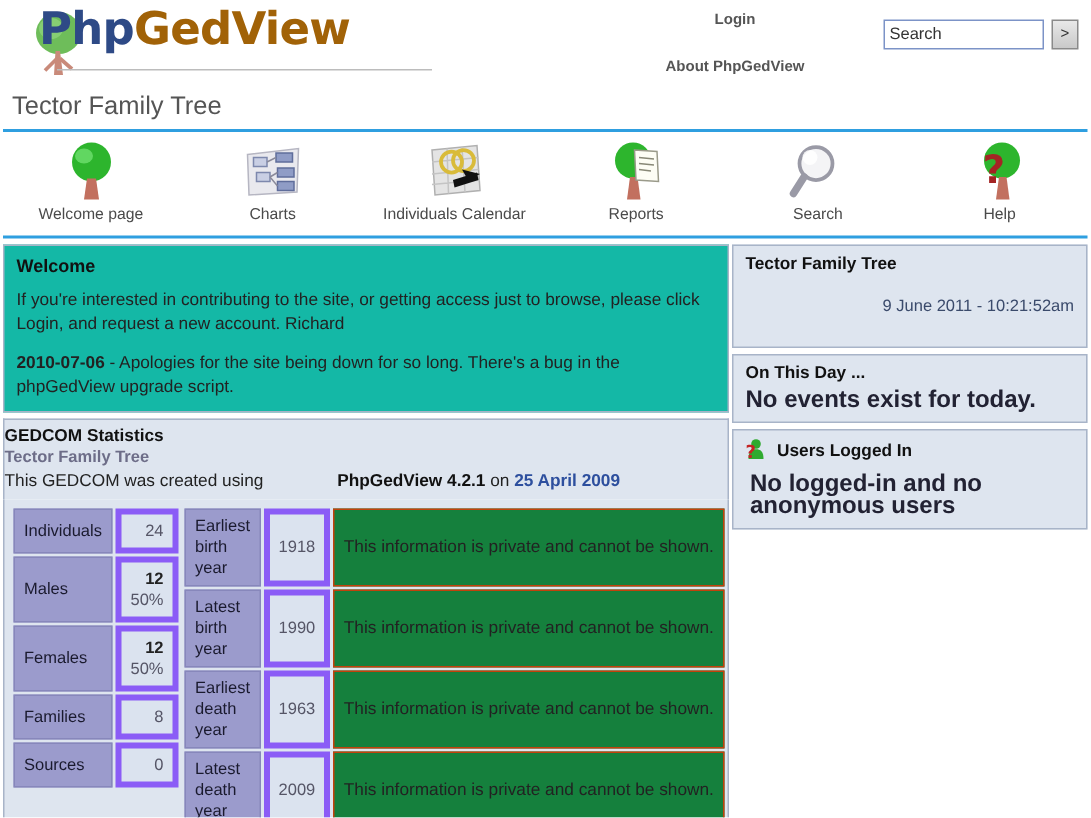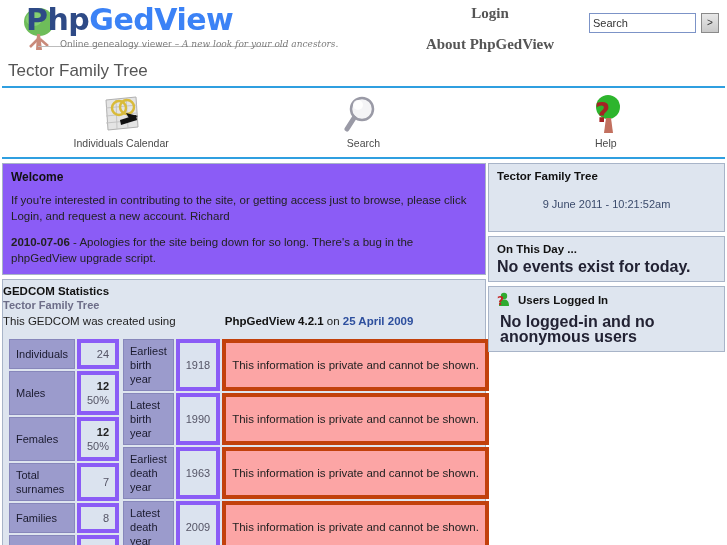--- a/index.html
+++ b/index.html
@@ -33,21 +33,21 @@
   .logo-text {
     position: absolute;
     left: 18px;
     top: 0px;
     font-family: "DejaVu Sans", sans-serif;
     font-size: 30px;
     font-weight: bold;
     letter-spacing: -0.5px;
     color: #2e4a86;
   }
-  .logo-text .gv { color: #3b82f6; }
+  .logo-text .gv { color: #a16207; }
   .logo-tree {
     position: absolute;
     left: 8px;
     top: 4px;
     width: 46px;
     height: 46px;
   }
   .logo-tagline {
     position: absolute;
     left: 52px;
@@ -72,26 +72,25 @@
 
   .hdr-links {
     position: absolute;
     left: 410px;
     top: 6px;
     width: 160px;
     text-align: center;
   }
   .hdr-link {
     display: block;
-    font-size: 15px;
+    font-size: 10px;
     font-weight: bold;
     color: #555555;
     text-decoration: none;
     line-height: 15px;
-    font-family: Liberation Serif, serif;
   }
   .hdr-link.login { margin-bottom: 16px; }
 
   .search-box {
     position: absolute;
     right: 8px;
     top: 13px;
     display: flex;
     align-items: flex-start;
   }
@@ -167,21 +166,21 @@
   
   .content {
     display: flex;
     align-items: flex-start;
     padding: 4px 2px 0 2px;
   }
   .col-main { width: 484px; }
   .col-side { width: 239px; margin-left: 2px; }
 
   .panel {
-    background: #8b5cf6;
+    background: #14b8a6;
     border: 1px solid #a8b4c8;
     margin-bottom: 4px;
     padding: 6px 16px 8px 8px;
   }
   .panel h2 {
     margin: 0 0 8px 0;
     font-size: 12px;
     font-weight: bold;
     color: #111111;
   }
@@ -248,22 +247,22 @@
   td.val {
     background: #dbe3ef;
     border: 4px solid #8b5cf6;
     color: #555566;
     text-align: right;
     white-space: nowrap;
     line-height: 14px;
   }
   td.val .big { color: #222222; font-weight: bold; }
   td.txt {
-    background: #fca5a5;
-    border: 4px solid #c2410c;
+    background: #15803d;
+    border: 1px solid #c2410c;
     color: #222222;
     text-align: right;
     white-space: nowrap;
     font-size: 11.5px;
   }
   .tbl-left { width: 108px; }
   .tbl-right { flex: 1; }
 
   
   .side-panel {
@@ -272,21 +271,21 @@
     margin-bottom: 4px;
     padding: 5px 8px 7px 8px;
   }
   .side-title {
     font-size: 11.5px;
     font-weight: bold;
     color: #111111;
     line-height: 15px;
   }
   .side-date {
-    text-align: center;
+    text-align: right;
     font-size: 11px;
     color: #3a4a6b;
     margin-top: 14px;
     margin-bottom: 14px;
   }
   .side-body {
     font-size: 16px;
     font-weight: bold;
     color: #222233;
     line-height: 15px;
@@ -309,56 +308,90 @@
     <div class="logo-wrap">
       <svg class="logo-tree" viewBox="0 0 46 46">
         <ellipse cx="23" cy="16" rx="15" ry="14" fill="#6ebd5a"></ellipse>
         <ellipse cx="18" cy="13" rx="8" ry="7" fill="#8fd47c" opacity="0.75"></ellipse>
         <path d="M21 28 L20 44 L26 44 L24 28 Z" fill="#c98a7a"></path>
         <path d="M22 33 L14 41" stroke="#c98a7a" stroke-width="2.5" fill="none"></path>
         <path d="M24 33 L32 40" stroke="#c98a7a" stroke-width="2.5" fill="none"></path>
       </svg>
       <div class="logo-text"><span>Php</span><span class="gv">Ged</span><span class="gv">View</span></div>
       <div class="logo-rule"></div>
-      <div class="logo-tagline"><span>Online genealogy viewer – </span><span class="italic">A new look for your old ancestors.</span></div>
     </div>
 
     <div class="hdr-links">
       <a class="hdr-link login" href="#">Login</a>
       <a class="hdr-link" href="#">About PhpGedView</a>
     </div>
 
     <div class="search-box">
       <input class="search-input" type="text" value="Search" style="">
       <button class="search-go">&gt;</button>
     </div>
   </div>
 
   <h1 class="page-title">Tector Family Tree</h1>
   <div class="title-rule"></div>
 
   <div class="iconbar">
 
-
+    <a class="iconitem" href="#">
+      <span class="glyph">
+        <svg width="38" height="40" viewBox="0 0 38 40">
+          <ellipse cx="19" cy="14" rx="13" ry="13" fill="#2db52d"></ellipse>
+          <ellipse cx="14" cy="10" rx="6" ry="5" fill="#6ee06e" opacity="0.8"></ellipse>
+          <path d="M16 25 L14 39 L24 39 L22 25 Z" fill="#c2705f"></path>
+        </svg>
+      </span>
+      <span class="label">Welcome page</span>
+    </a>
+
+    <a class="iconitem" href="#">
+      <span class="glyph">
+        <svg width="40" height="40" viewBox="0 0 40 40">
+          <path d="M3 9 L37 5 L36 34 L4 36 Z" fill="#e9e9ee" stroke="#b6b6c2"></path>
+          <rect x="7" y="11" width="9" height="6" fill="#c9cfe4" stroke="#7d88ad"></rect>
+          <rect x="22" y="8" width="11" height="6" fill="#8f9cc6" stroke="#5f6d9b"></rect>
+          <rect x="9" y="21" width="9" height="6" fill="#c9cfe4" stroke="#7d88ad"></rect>
+          <rect x="23" y="18" width="11" height="6" fill="#8f9cc6" stroke="#5f6d9b"></rect>
+          <rect x="23" y="27" width="11" height="6" fill="#8f9cc6" stroke="#5f6d9b"></rect>
+          <path d="M16 14 L22 11 M18 24 L23 21 M18 24 L23 30" stroke="#8a8a9a" fill="none"></path>
+        </svg>
+      </span>
+      <span class="label">Charts</span>
+    </a>
 
 
     <a class="iconitem" href="#">
       <span class="glyph">
         <svg width="42" height="40" viewBox="0 0 42 40">
           <path d="M6 6 L36 3 L38 33 L8 36 Z" fill="#e4e4e4" stroke="#b0b0b0"></path>
           <path d="M6 14 L37 11 M6 22 L37 19 M6 29 L38 26 M16 5 L17 35 M26 4 L28 34" stroke="#c4c4c4" fill="none"></path>
           <circle cx="19" cy="14" r="7" fill="none" stroke="#d9bb3a" stroke-width="2.5"></circle>
           <circle cx="27" cy="13" r="7" fill="none" stroke="#d9bb3a" stroke-width="2.5"></circle>
           <path d="M20 26 L36 21 L37 26 L21 31 Z" fill="#111111"></path>
           <path d="M26 19 L38 22 L30 26 Z" fill="#111111"></path>
         </svg>
       </span>
       <span class="label">Individuals Calendar</span>
     </a>
 
+    <a class="iconitem" href="#">
+      <span class="glyph">
+        <svg width="38" height="40" viewBox="0 0 38 40">
+          <ellipse cx="17" cy="13" rx="12" ry="12" fill="#2db52d"></ellipse>
+          <path d="M15 24 L13 39 L22 39 L20 24 Z" fill="#c2705f"></path>
+          <path d="M18 6 L33 7 L34 27 L19 26 Z" fill="#fdfdf5" stroke="#9a9a8a"></path>
+          <path d="M21 11 L31 12 M21 15 L31 16 M21 19 L29 20" stroke="#888877" fill="none"></path>
+        </svg>
+      </span>
+      <span class="label">Reports</span>
+    </a>
 
     <a class="iconitem" href="#">
       <span class="glyph">
         <svg width="38" height="40" viewBox="0 0 38 40">
           <circle cx="18" cy="15" r="11" fill="#f4f4f6" stroke="#9a9aa6" stroke-width="2.5"></circle>
           <circle cx="14" cy="11" r="5" fill="#ffffff" opacity="0.85"></circle>
           <path d="M10 24 L3 35" stroke="#9a9aa6" stroke-width="5" stroke-linecap="round"></path>
         </svg>
       </span>
       <span class="label">Search</span>
@@ -408,26 +441,20 @@
               <td class="val">
                 <span class="big">12</span><br>
                 <span>50%</span>
               </td>
             </tr>
             <tr>
               <td class="lbl">Females</td>
               <td class="val">
                 <span class="big">12</span><br>
                 <span>50%</span>
-              </td>
-            </tr>
-            <tr>
-              <td class="lbl">Total surnames</td>
-              <td class="val">
-                <span>7</span>
               </td>
             </tr>
             <tr>
               <td class="lbl">Families</td>
               <td class="val">
                 <span>8</span>
               </td>
             </tr>
             <tr>
               <td class="lbl">Sources</td>

